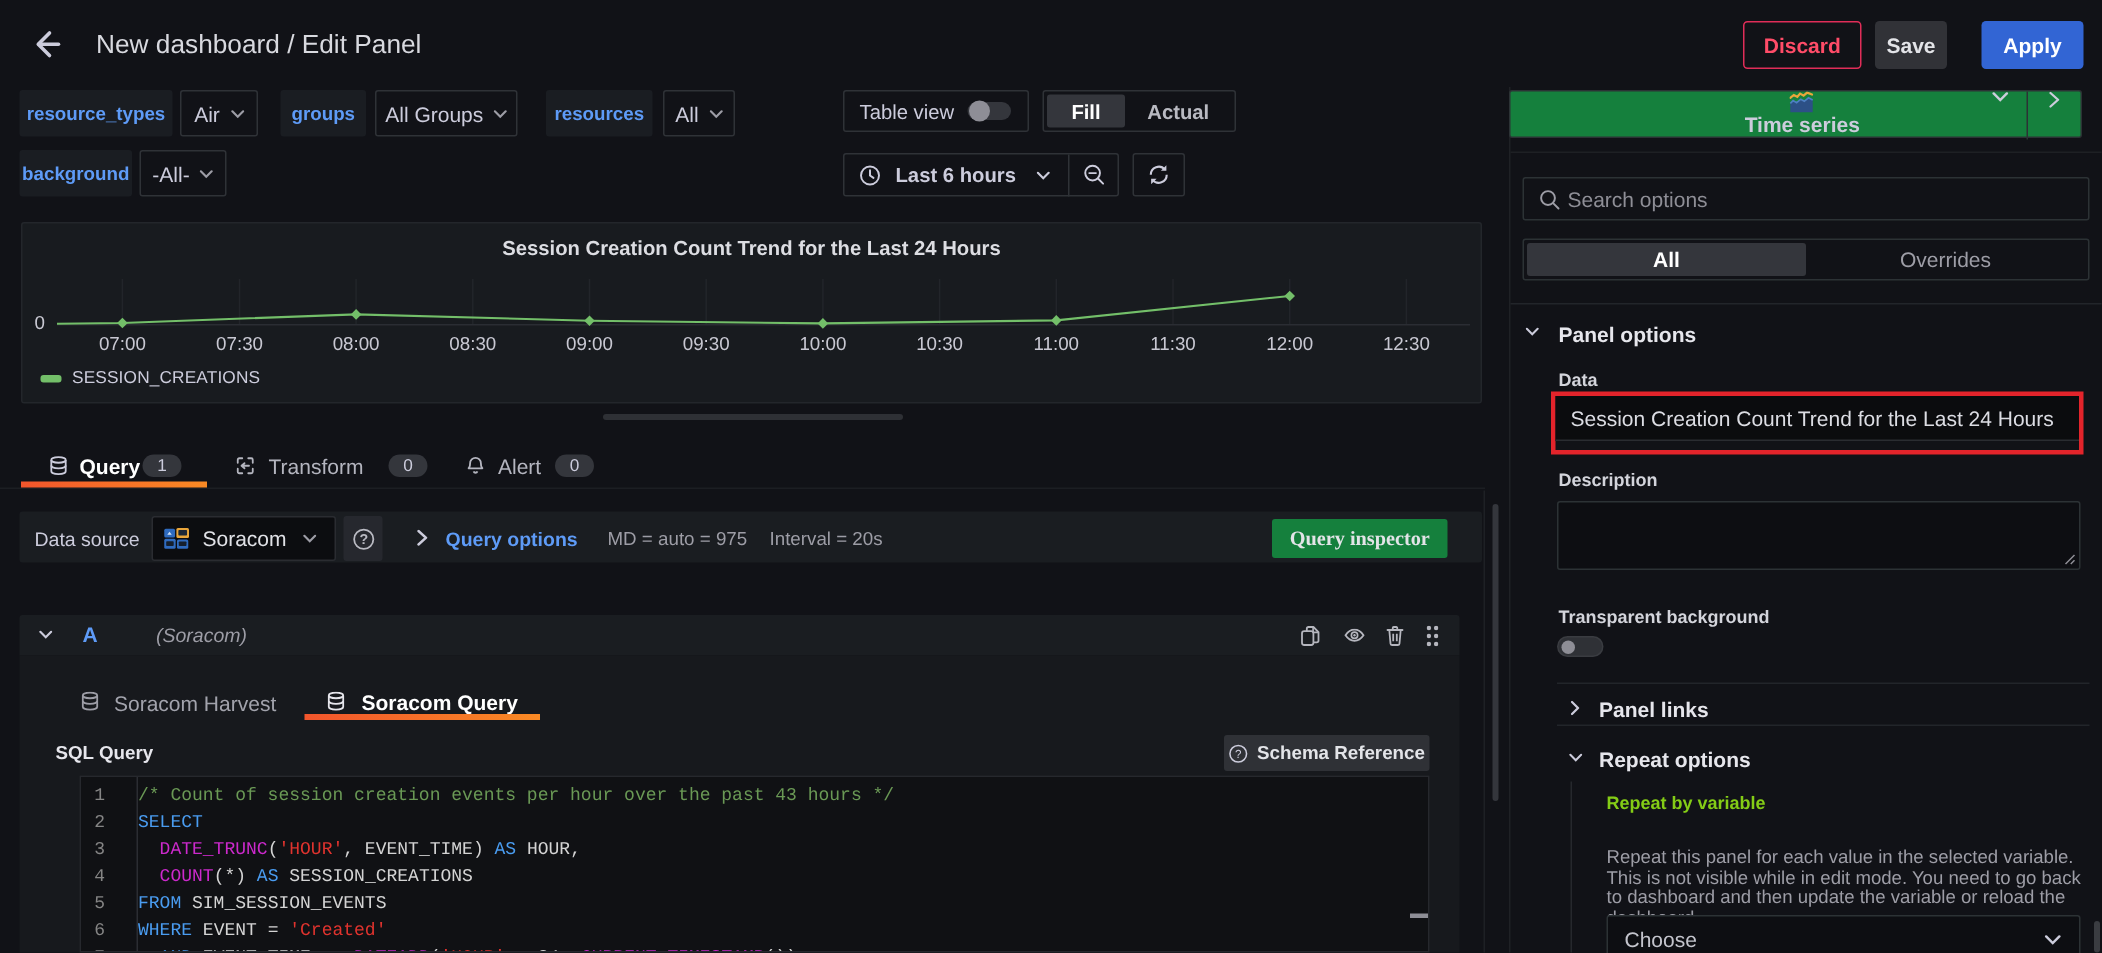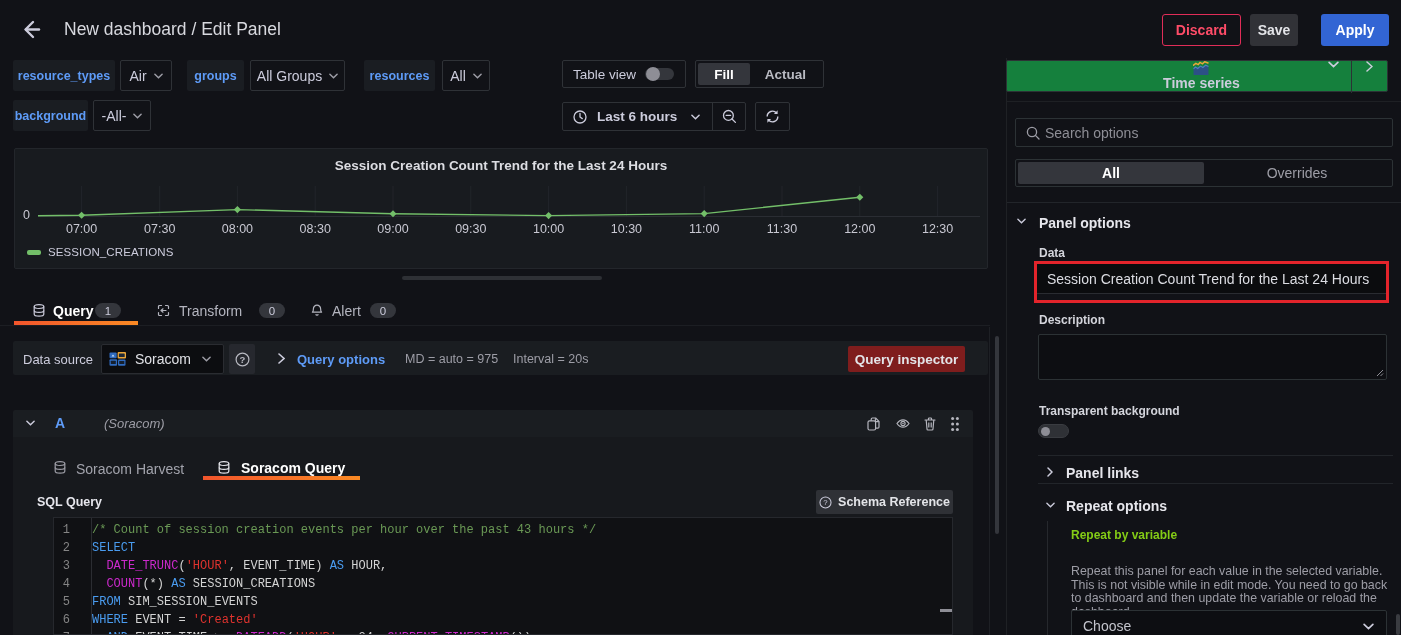--- a/index.html
+++ b/index.html
@@ -181,21 +181,21 @@
         <circle cx="7.5" cy="7.5" r="6.4" stroke="#b9bac2" stroke-width="1.2" fill="none"></circle>
         <text x="7.5" y="10.8" text-anchor="middle" font-size="9.5" fill="#b9bac2" font-family="Liberation Sans" font-weight="bold">?</text>
       </svg>
   </div>
   <svg class="abs" style="left:278px;top:353px;" width="7" height="11" viewBox="0 0 7 11">
       <path d="M1 1 L6 5.5 L1 10" stroke="#ccccdc" stroke-width="1.6" fill="none" stroke-linecap="round"></path>
     </svg>
   <div class="abs" style="left:297px;top:352px;font-size:13px;font-weight:600;color:#5e9bf7;">Query options</div>
   <div class="abs" style="left:405px;top:352px;font-size:12.5px;color:#9d9da6;">MD = auto = 975</div>
   <div class="abs" style="left:513px;top:352px;font-size:12.5px;color:#9d9da6;">Interval = 20s</div>
-  <div class="abs" style="left:848px;top:346px;width:117px;height:26px;background:#7f1d1d;border-radius:2px;color:#e3e4e8;font-size:13.5px;font-weight:600;display:flex;align-items:center;justify-content:center;">Query inspector</div>
+  <div class="abs" style="left:848px;top:346px;width:117px;height:26px;background:#15803d;border-radius:2px;color:#e3e4e8;font-size:13.5px;font-weight:600;display:flex;align-items:center;justify-content:center;font-family:Liberation Serif, serif;">Query inspector</div>
 
   <div class="abs" style="left:13px;top:410px;width:960px;height:27px;background:#1a1d21;border-radius:2px 2px 0 0;"></div>
   <svg class="abs" style="left:26px;top:420px;" width="9" height="6" viewBox="0 0 10 6">
       <path d="M1 1 L5 5 L9 1" stroke="#ccccdc" stroke-width="1.6" fill="none" stroke-linecap="round"></path>
     </svg>
   <div class="abs" style="left:55px;top:415px;font-size:14px;font-weight:600;color:#5e9bf7;">A</div>
   <div class="abs" style="left:104px;top:416px;font-size:13px;font-style:italic;color:#9d9da6;">(Soracom)</div>
   <svg class="abs" style="left:867px;top:417px;" width="13" height="14" viewBox="0 0 13 14">
     <rect x="1" y="3.8" width="7.6" height="9.2" rx="1.5" stroke="#b5b6be" stroke-width="1.2" fill="none"></rect>
     <path d="M4.2 3.8 V2.2 A1.2 1.2 0 0 1 5.4 1 H8.6 L12 4.4 V10 A1.2 1.2 0 0 1 10.8 11.2 H8.8" stroke="#b5b6be" stroke-width="1.2" fill="none" stroke-linejoin="round"></path>

